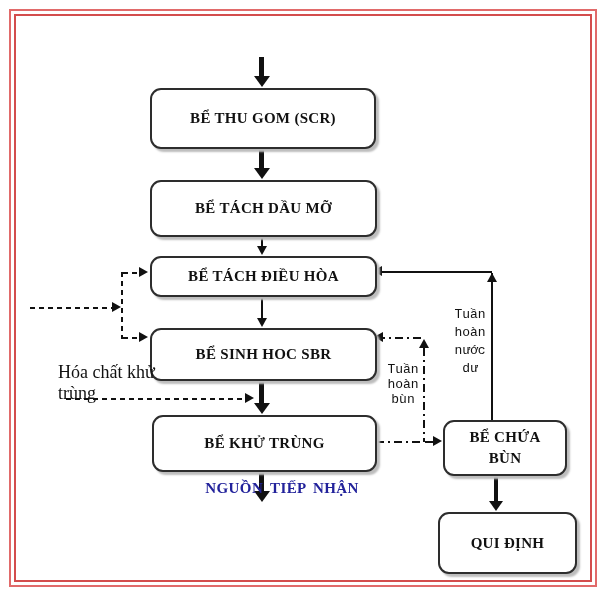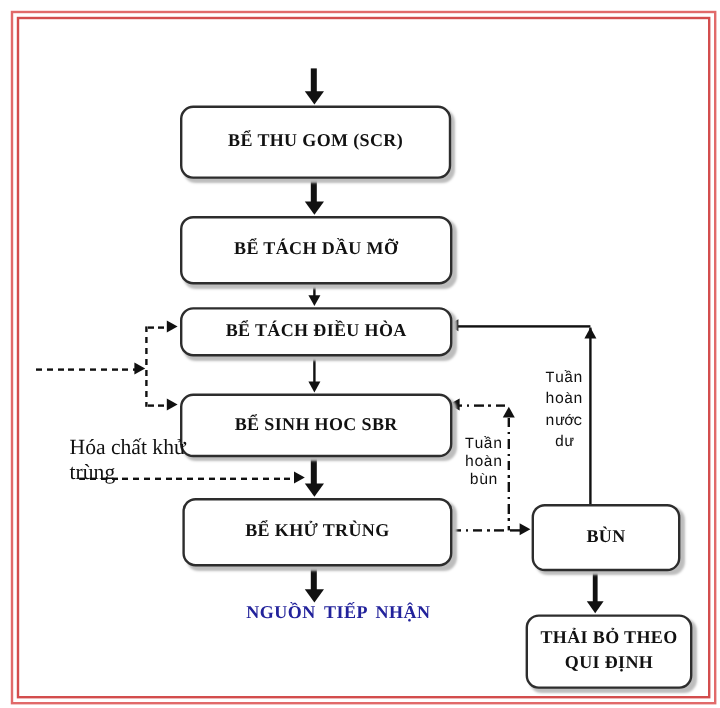--- a/index.html
+++ b/index.html
@@ -23,21 +23,21 @@
   #n2{left:150px;top:180px;width:223px;height:53px}
   #n3{left:150px;top:256px;width:223px;height:37px}
   #n4{left:150px;top:328px;width:223px;height:49px}
   #n5{left:152px;top:415px;width:221px;height:53px}
   #n6{left:443px;top:420px;width:120px;height:52px}
   #n7{left:438px;top:512px;width:135px;height:58px}
 
   
   .flow-title{position:absolute;text-align:center;font-weight:bold;font-size:15px;color:#22229b;letter-spacing:.4px;word-spacing:3px;z-index:3;}
   #source-label{left:137px;top:31px;width:250px;}
-  #sink-label{left:157px;top:503px;width:250px;}
+  #sink-label{left:157px;top:480px;width:250px;}
 
   
   .note{position:absolute;font-size:14px;color:#111;z-index:3;}
   #may-thoi-khi{left:26px;top:286px;width:100px;}
   #hoa-chat{left:58px;top:362px;width:130px;font-size:18px;}
   .note-stack{position:absolute;text-align:center;font-size:13px;color:#111;z-index:3;}
   .note-stack span{display:block;font-family:Liberation Mono, monospace;}
   #tuan-hoan-bun{left:383px;top:362px;width:40px;line-height:15px;}
   #tuan-hoan-nuoc{left:448px;top:306px;width:44px;line-height:18px;}
 
@@ -80,26 +80,26 @@
   </div>
   <div class="node" id="n4">
     <span>BỂ SINH HOC SBR</span>
   </div>
   <div class="node" id="n5">
     <span>BỂ KHỬ TRÙNG</span>
   </div>
 
   <div class="node" id="n6">
     <div class="lines">
+      <span>BỂ CHỨA</span>
       <span>BÙN</span>
     </div>
   </div>
   <div class="node" id="n7">
     <div class="lines">
-      <span>THẢI BỎ THEO</span>
       <span>QUI ĐỊNH</span>
     </div>
   </div>
 
   <div class="flow-title" id="sink-label">NGUỒN TIẾP NHẬN</div>
 
   <div class="seg shaft-thick" style="left:259px;top:57px;height:21px"></div>
   <div class="tri tri-down-big" style="left:254px;top:76px"></div>
 
   <div class="seg shaft-thick" style="left:259px;top:147px;height:22px"></div>

